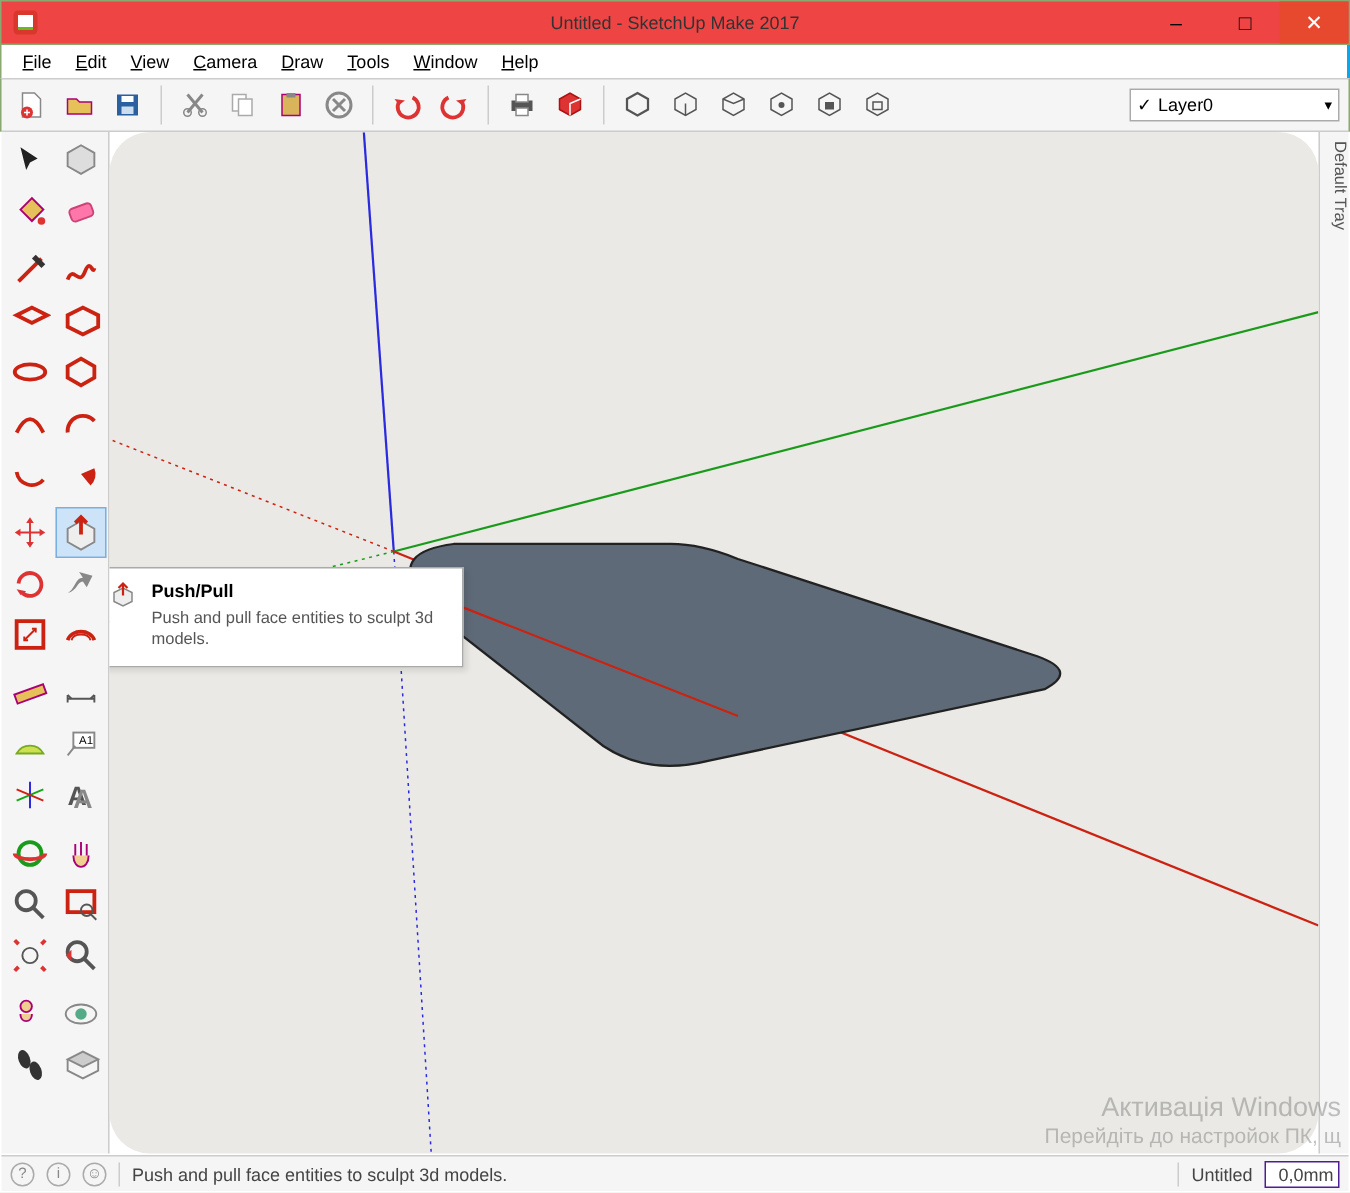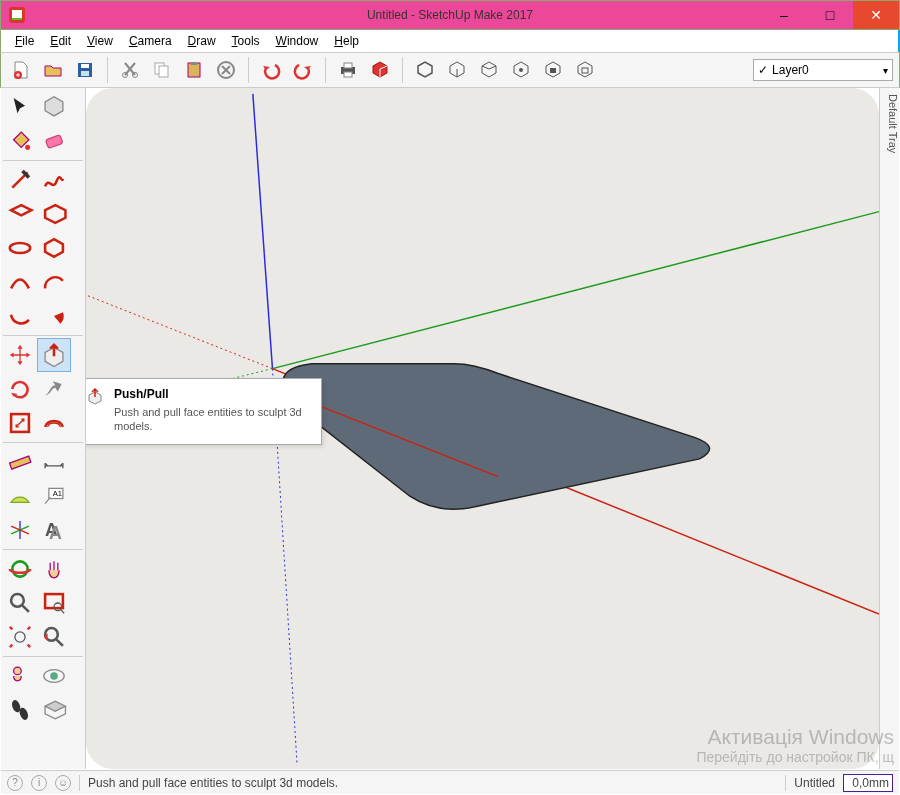--- a/index.html
+++ b/index.html
@@ -1,19 +1,19 @@
 <!DOCTYPE html>
 <html><head>
 <meta charset="utf-8">
 <style>
   * { box-sizing: border-box; margin: 0; padding: 0; font-family: "Segoe UI", Tahoma, sans-serif; }
   body { width: 900px; height: 795px; overflow: hidden; background: #fff; position: relative; }
 
   
-  .titlebar { height: 30px; background: #ec4899; display: flex; align-items: center; position: relative; border: 1px solid #8aa870; }
+  .titlebar { height: 30px; background: #ef4444; display: flex; align-items: center; position: relative; border: 1px solid #8aa870; }
   .titlebar .logo { width: 20px; height: 20px; margin: 0 6px; }
   .titlebar .title { position:absolute; left:50%; transform:translateX(-50%); font-size: 12px; color: #333; }
   .titlebar .winbtns { margin-left: auto; display: flex; }
   .titlebar .winbtn { width: 46px; height: 28px; display:flex; align-items:center; justify-content:center; font-size: 14px; }
   .titlebar .winbtn.close { background: #e7492e; color: #fff; }
 
   
   .menubar { height: 22px; background: #fff; display: flex; align-items: center; padding: 0 6px; border-left:1px solid #8aa870; border-right:2px solid #0ea5e9; font-size: 12px; gap: 0; }
   .menubar .menu { padding: 2px 8px; cursor: default; }
   .menubar .menu span.u { text-decoration: underline; }
@@ -21,21 +21,21 @@
   
   .toolbar { height: 36px; background: #f5f5f5; border-top: 1px solid #ccc; border-bottom: 1px solid #ccc; border-left:1px solid #8aa870; border-right:1px solid #8aa870; display: flex; align-items: center; padding: 0 6px; gap: 4px; }
   .toolbar .tbtn { width: 28px; height: 28px; display:flex; align-items:center; justify-content:center; border-radius:2px; }
   .toolbar .sep { width: 1px; height: 26px; background: #ccc; margin: 0 4px; }
   .toolbar .layersel { margin-left: auto; display:flex; align-items:center; border:1px solid #aaa; height:22px; background:#fff; font-size:12px; width: 140px; padding:0 4px; }
   .toolbar .layersel .chk { margin-right:4px; }
   .toolbar .layersel .dd { margin-left:auto; font-size:10px; }
 
   
   .main { position: absolute; top: 88px; left: 1px; right: 1px; bottom: 26px; display:flex; border-left:0px; border-right:0px; }
-  .sidetools { width: 85px; background: #f5f5f5; border-right:1px solid #ccc; display:flex; flex-direction:column; padding: 2px; gap: 0; }
+  .sidetools { width: 72px; background: #f5f5f5; border-right:1px solid #ccc; display:flex; flex-direction:column; padding: 2px; gap: 0; align-items: center; }
   .sidetools .row { display:flex; height:34px; }
   .sidetools .tbtnL { width:34px; height:34px; display:flex; align-items:center; justify-content:center; position:relative; }
   .sidetools .tbtnL.active { background:#cde3f8; border:1px solid #7ab0e0; }
   .sidetools .hr { height:1px; background:#ccc; margin:2px 0; }
 
   .canvaswrap { flex:1; position:relative; background:#eae9e5; overflow:hidden;border-radius:27px; }
   .righttray { width:20px; background:#f5f5f5; border-left:1px solid #ccc; writing-mode: vertical-rl; text-orientation: mixed; font-size:11px; color:#555; padding-top:6px; text-align:left; }
 
   
   .tooltip { position:absolute; left:63px; top:378px; width:245px; background:#fff; border:1px solid #aaa; padding:8px 10px 10px 36px; font-size:12px; box-shadow:2px 2px 4px rgba(0,0,0,0.1); z-index:50; }
@@ -45,21 +45,21 @@
 
   
   .statusbar { position:absolute; left:1px; right:1px; bottom:1px; height:24px; background:#f5f5f5; border-top:1px solid #ccc; display:flex; align-items:center; font-size:12px; padding:0 6px; gap:8px; color:#444; }
   .statusbar .sbicon { width:16px; height:16px; border:1px solid #aaa; border-radius:50%; font-size:10px; display:flex; align-items:center; justify-content:center; color:#888; }
   .statusbar .sbsep { width:1px; height:16px; background:#ccc; }
   .statusbar .spacer { flex:1; }
   .statusbar .distbox { background:#fff; border:1px solid #4c1d95; padding:1px 3px; min-width:50px; text-align:right; }
 
   
   .watermark { position:absolute; right:6px; bottom:30px; text-align:right; color:rgba(120,120,120,0.45); font-size:14px; pointer-events:none; }
-  .watermark .w1 { font-size:21px; }
+  .watermark .w1 { font-size:18px; }
 
   
   svg { display:block; }
 </style>
 </head>
 <body>
 
 <div class="titlebar">
   <span class="logo">
     <svg viewBox="0 0 20 20">

